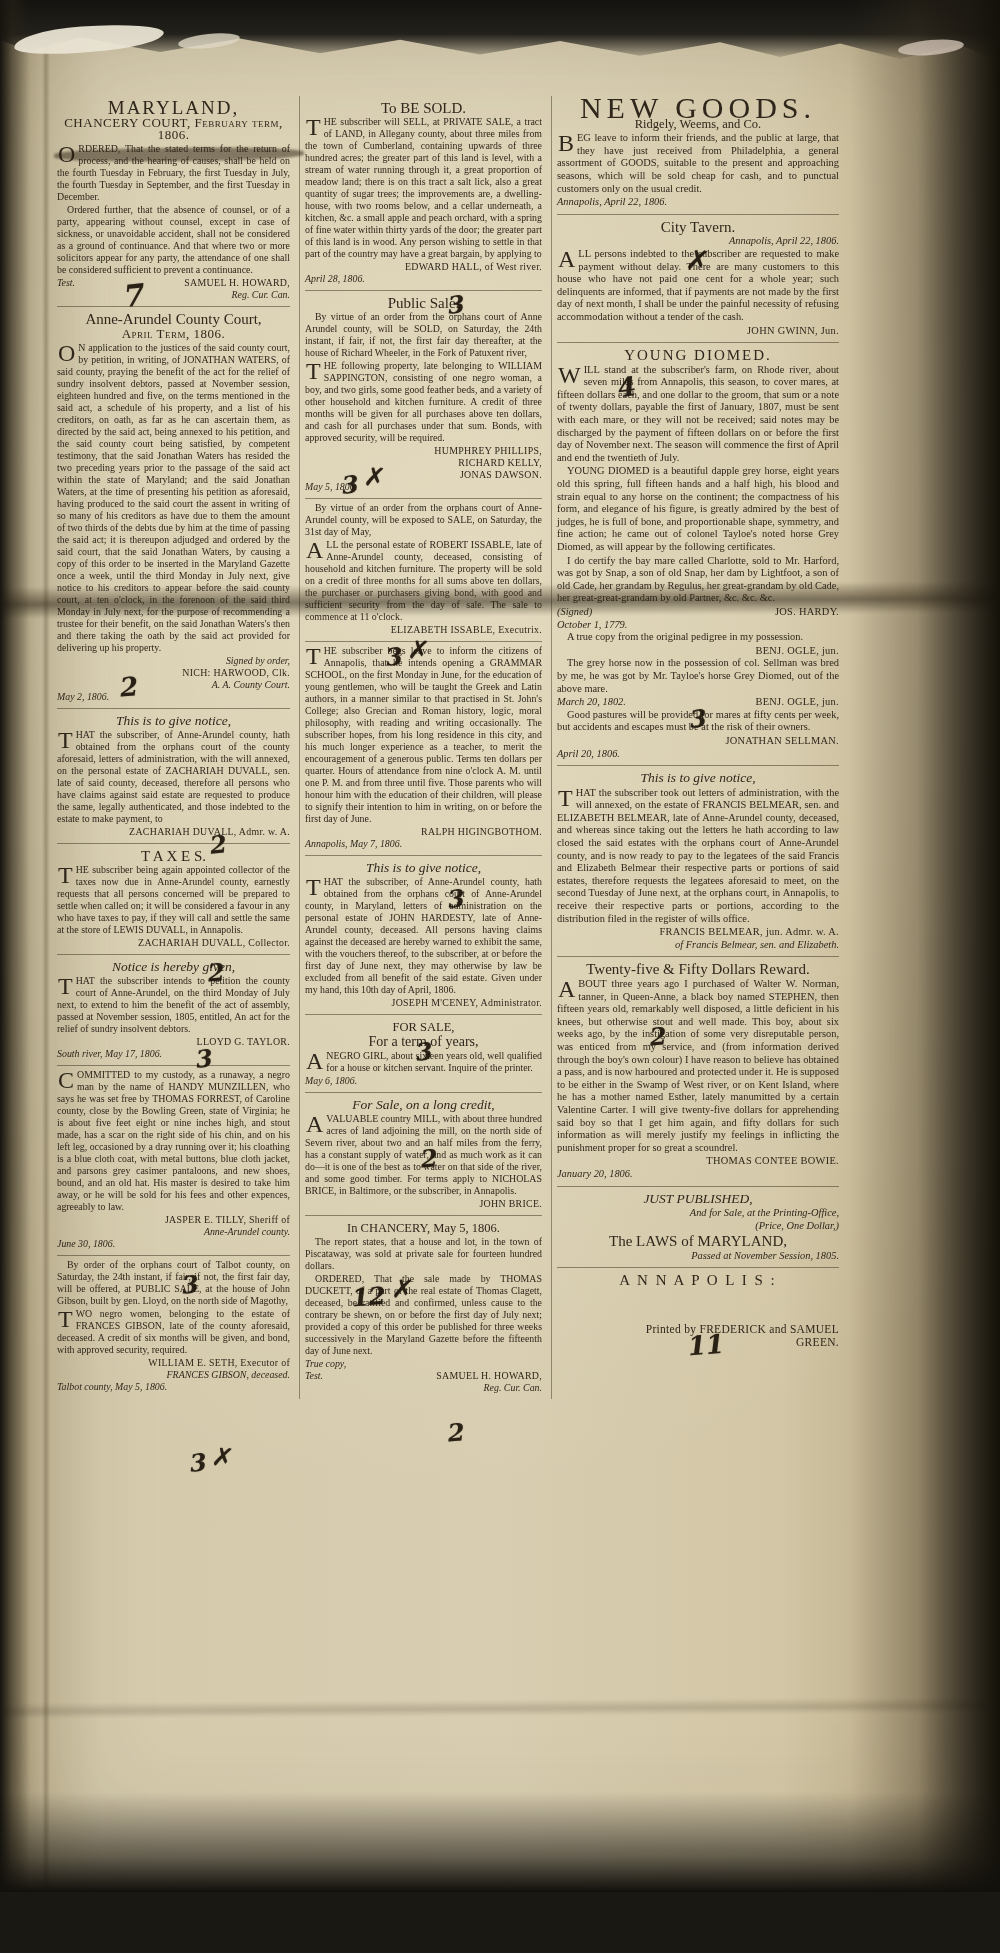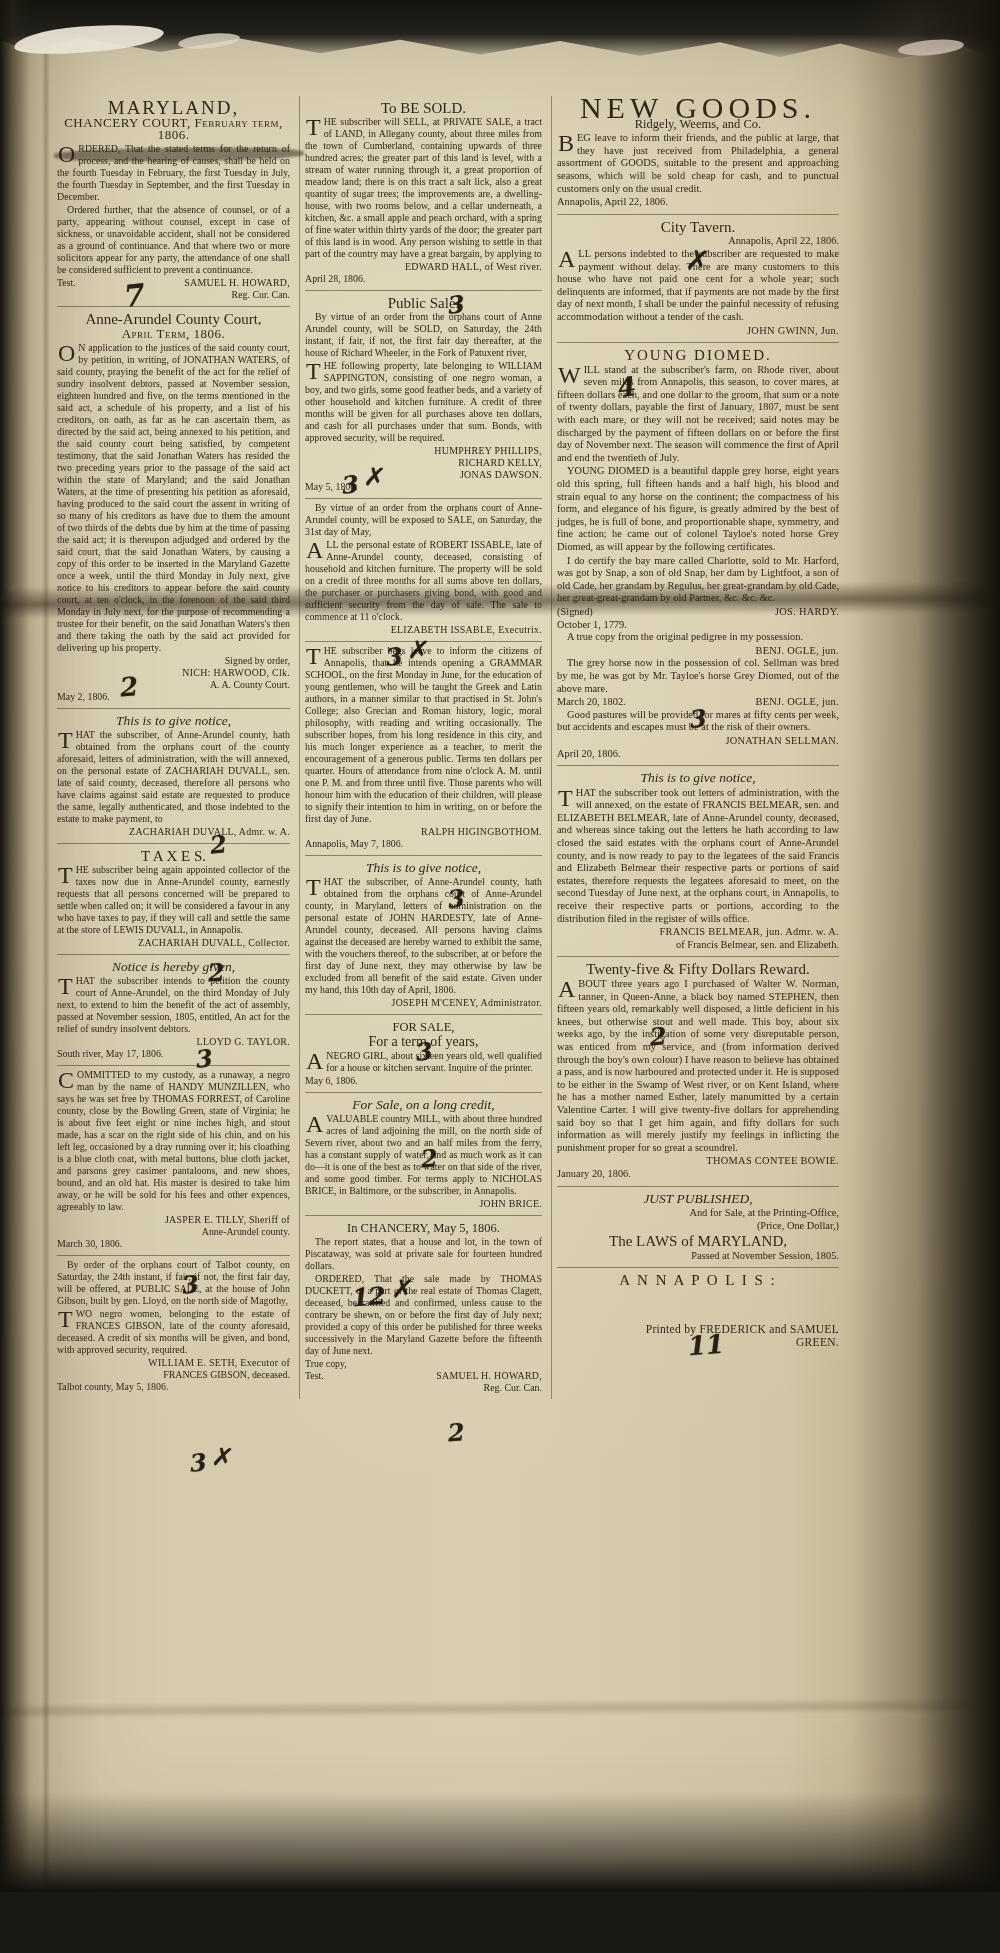--- a/index.html
+++ b/index.html
@@ -32,21 +32,21 @@
   .t-it{font-size:13.5px;font-style:italic;}
   .t-it2{font-size:14px;}
 
   .para{margin:0 0 1px;}
   .para.indent{text-indent:10px;}
   .drop{float:left;font-size:24px;line-height:19px;padding:2px 3px 0 1px;}
   .line{margin:0;}
   .line.left{text-align:left;}
   .line.right{text-align:right;}
   .line.center{text-align:right;}
-  .it{}
+  .it{font-style:italic;}
   .caps{letter-spacing:.3px;}
   .split{display:flex;justify-content:space-between;text-align:left;}
 
   .annotations{position:absolute;inset:0;pointer-events:none;z-index:6;}
   .ink{position:absolute;font-family:"DejaVu Serif","DejaVu Sans",serif;font-style:italic;font-weight:bold;
     color:rgba(28,20,10,.88);text-shadow:0 0 1px rgba(28,20,10,.45);}
 
   .smudge-a{position:absolute;left:54px;top:148px;width:250px;height:13px;background:rgba(40,30,16,.5);
     filter:blur(1.3px);transform:rotate(-.6deg);border-radius:40%;z-index:5;}
   .crease{position:absolute;left:0;width:100%;top:584px;height:32px;z-index:5;filter:blur(1px);transform:rotate(-.35deg);
@@ -112,21 +112,21 @@
         <article class="article">
           <div class="title t-it">Notice is hereby given,</div>
           <div class="para"><span class="drop">T</span>HAT the subscriber intends to petition the county court of Anne-Arundel, on the third Monday of July next, to extend to him the benefit of the act of assembly, passed at November session, 1805, entitled, An act for the relief of sundry insolvent debtors.</div>
           <div class="line right caps">LLOYD G. TAYLOR.</div>
           <div class="line left it">South river, May 17, 1806.</div>
         </article>
         <article class="article">
           <div class="para"><span class="drop">C</span>OMMITTED to my custody, as a runaway, a negro man by the name of HANDY MUNZILLEN, who says he was set free by THOMAS FORREST, of Caroline county, close by the Bowling Green, state of Virginia; he is about five feet eight or nine inches high, and stout made, has a scar on the right side of his chin, and on his left leg, occasioned by a dray running over it; his cloathing is a blue cloth coat, with metal buttons, blue cloth jacket, and parsons grey casimer pantaloons, and new shoes, bound, and an old hat. His master is desired to take him away, or he will be sold for his fees and other expences, agreeably to law.</div>
           <div class="line right caps">JASPER E. TILLY, Sheriff of</div>
           <div class="line right it">Anne-Arundel county.</div>
-          <div class="line left it">March 30, 1806.</div>
+          <div class="line left it">June 30, 1806.</div>
         </article>
         <article class="article">
           <div class="para indent">By order of the orphans court of Talbot county, on Saturday, the 24th instant, if fair, if not, the first fair day, will be offered, at PUBLIC SALE, at the house of John Gibson, built by gen. Lloyd, on the north side of Magothy,</div>
           <div class="para"><span class="drop">T</span>WO negro women, belonging to the estate of FRANCES GIBSON, late of the county aforesaid, deceased. A credit of six months will be given, and bond, with approved security, required.</div>
           <div class="line right caps">WILLIAM E. SETH, Executor of</div>
           <div class="line right it">FRANCES GIBSON, deceased.</div>
           <div class="line left it">Talbot county, May 5, 1806.</div>
         </article>
       </div>
     <div class="col col2">

